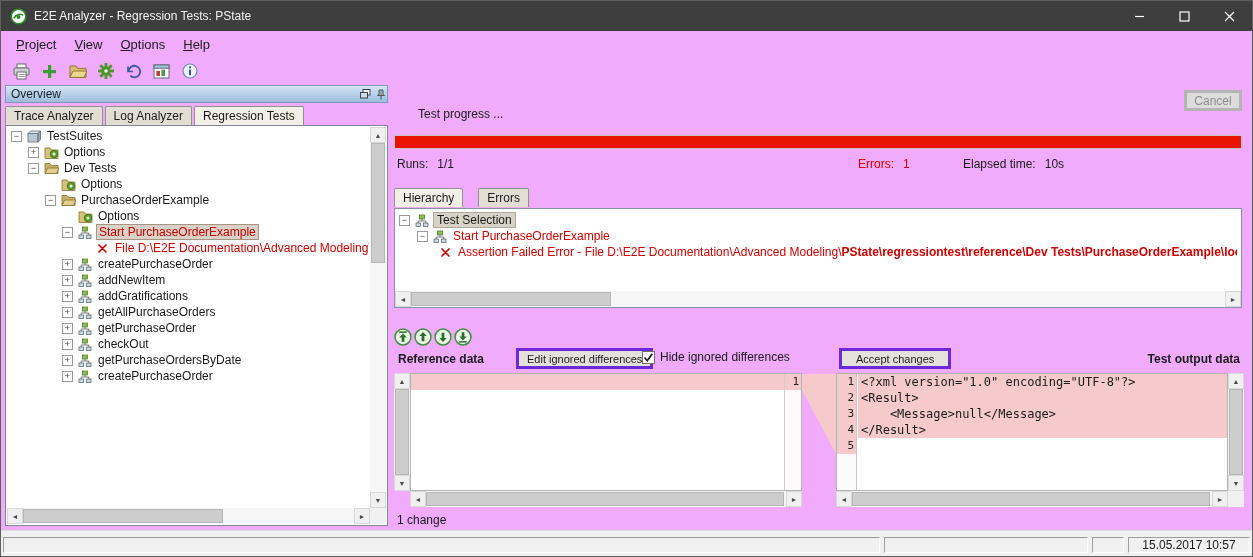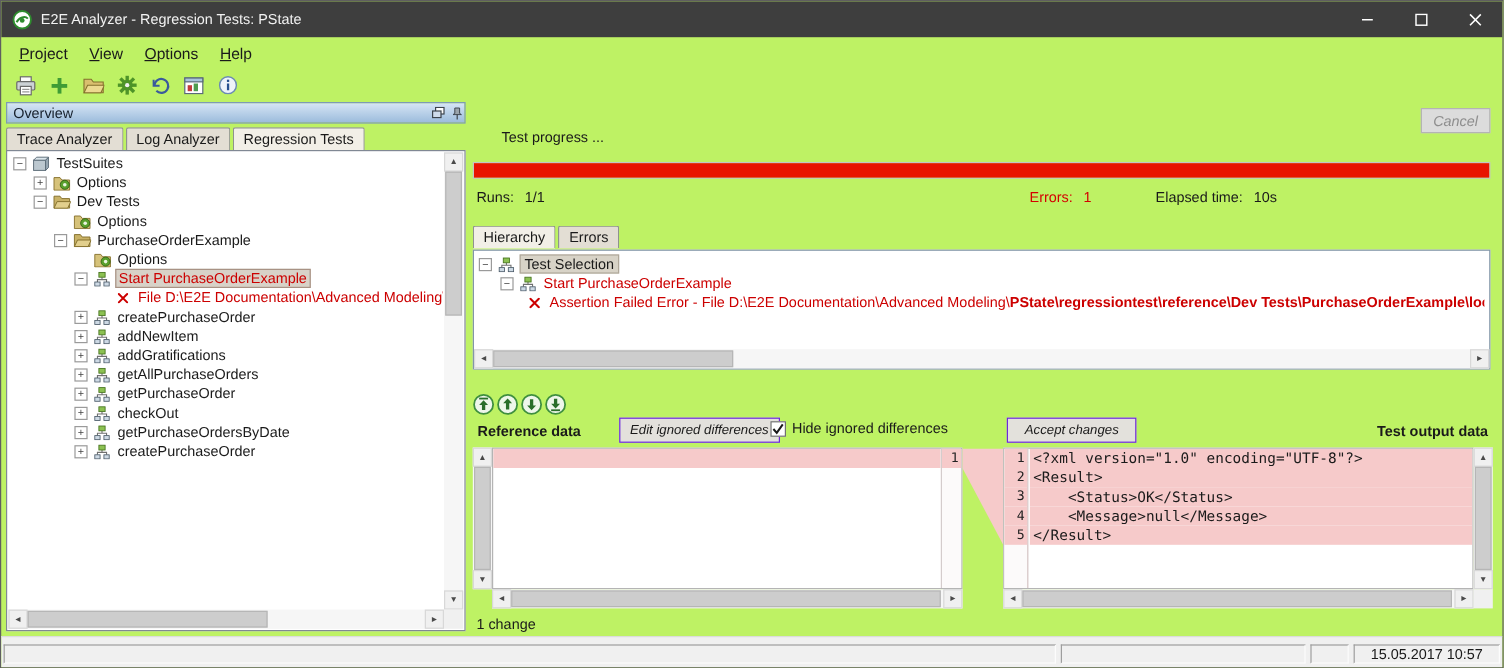--- a/index.html
+++ b/index.html
@@ -1,17 +1,17 @@
 <!DOCTYPE html>
 <html><head>
 <meta charset="utf-8">
 <style>
 *{margin:0;padding:0;box-sizing:border-box;}
 body{width:1253px;height:557px;overflow:hidden;font-family:"Liberation Sans",sans-serif;font-size:12px;color:#1a1a1a;background:#9a9a9a;}
-.window{position:relative;width:1253px;height:557px;background:#bef264;border:1px solid #5f5f5f;overflow:hidden;}
+.window{position:relative;width:1253px;height:557px;background:#f0abfc;border:1px solid #5f5f5f;overflow:hidden;}
 
 
 .titlebar{position:absolute;top:0;left:0;right:0;height:30px;background:#3e3e3e;display:flex;align-items:center;}
 .app-icon{display:inline-flex;margin:0 7px 0 9px;}
 .win-title{color:#f2f2f2;font-size:12px;}
 .win-controls{margin-left:auto;display:flex;height:100%;}
 .win-btn{width:45px;display:flex;align-items:center;justify-content:center;}
 
 
 .menubar{position:absolute;top:30px;left:0;right:0;height:26px;display:flex;align-items:center;padding-left:6px;}
@@ -47,30 +47,30 @@
 .vscroll .sb-arr.a2{bottom:0;left:0;}
 .hscroll .sb-arr.a1{left:0;top:0;}
 .hscroll .sb-arr.a2{right:0;top:0;}
 .vscroll .sb-thumb{position:absolute;left:1px;width:14px;background:#cdcdcd;border:1px solid #b6b6b6;}
 .hscroll .sb-thumb{position:absolute;top:1px;height:14px;background:#cdcdcd;border:1px solid #b6b6b6;}
 .sb-corner{position:absolute;width:16px;height:16px;background:#f0f0f0;}
 
 
 .right-panel{position:absolute;left:391px;right:4px;top:84px;height:443px;}
 .splitter{position:absolute;left:387px;top:84px;width:4px;height:441px;}
-.btn{display:inline-flex;align-items:center;justify-content:center;background:#e3e1dc;border:1px solid #6d28d9;font-size:11px;padding:0 8px;height:21px;white-space:nowrap;font-style:italic;}
+.btn{display:inline-flex;align-items:center;justify-content:center;background:#e3e1dc;border:3px solid #6d28d9;font-size:11px;padding:0 8px;height:21px;white-space:nowrap;}
 .btn.disabled{background:#dcdcdc;border-color:#b4b4b4;color:#8e8e8e;}
 .cancel-btn{position:absolute;top:5px;right:6px;width:58px;font-size:12px;}
 .progress-label{position:absolute;top:22px;left:2px;margin-left:24px;}
 .progress{position:absolute;top:50px;left:2px;right:6px;height:14px;border:1px solid #c4c4c4;background:#eee;}
 .progress-fill{height:100%;}
 .stat{position:absolute;top:72px;white-space:nowrap;}
 .stat .val{margin-left:9px;}
 .stat.errors{color:#d40000;}
-.res-tabs{position:absolute;left:2px;top:103px;display:flex;gap:2px;}
+.res-tabs{position:absolute;left:2px;top:103px;display:flex;gap:15px;}
 .hier-box{position:absolute;left:2px;right:6px;top:123px;height:100px;background:#fff;border:1px solid #8296a8;}
 .hier-row{position:absolute;height:16px;display:flex;align-items:center;white-space:nowrap;}
 .hl-label{background:#d8d3c7;border:1px solid #b0a89a;padding:0 3px;}
 
 .nav-btns{position:absolute;left:2px;top:243px;display:flex;gap:2px;}
 .nav-btn{display:inline-flex;width:18px;height:18px;align-items:center;justify-content:center;}
 .ref-title{position:absolute;left:6px;top:267px;font-weight:bold;}
 .out-title{position:absolute;right:8px;top:267px;font-weight:bold;}
 .edit-btn{position:absolute;left:124px;top:263px;}
 .accept-btn{position:absolute;left:447px;top:263px;padding:0 14px;}
@@ -554,21 +554,20 @@
           <div class="out-gutter">
               <div class="gut-num chg">1</div>
               <div class="gut-num chg">2</div>
               <div class="gut-num chg">3</div>
               <div class="gut-num chg">4</div>
               <div class="gut-num chg">5</div>
             </div>
           <div class="out-content">
               <div class="code-line chg">&lt;?xml version="1.0" encoding="UTF-8"?&gt;</div>
               <div class="code-line chg">&lt;Result&gt;</div>
-              <div class="code-line chg">    &lt;Status&gt;OK&lt;/Status&gt;</div>
               <div class="code-line chg">    &lt;Message&gt;null&lt;/Message&gt;</div>
               <div class="code-line chg">&lt;/Result&gt;</div>
             </div>
         </div>
         <div class="vscroll" style="left:392px;top:0;height:118px;">
             <span class="sb-arr a1">▲</span>
             <span class="sb-thumb" style="top:16px;height:86px"></span>
             <span class="sb-arr a2">▼</span>
           </div>
         <div class="hscroll" style="left:0;top:118px;width:392px;">

